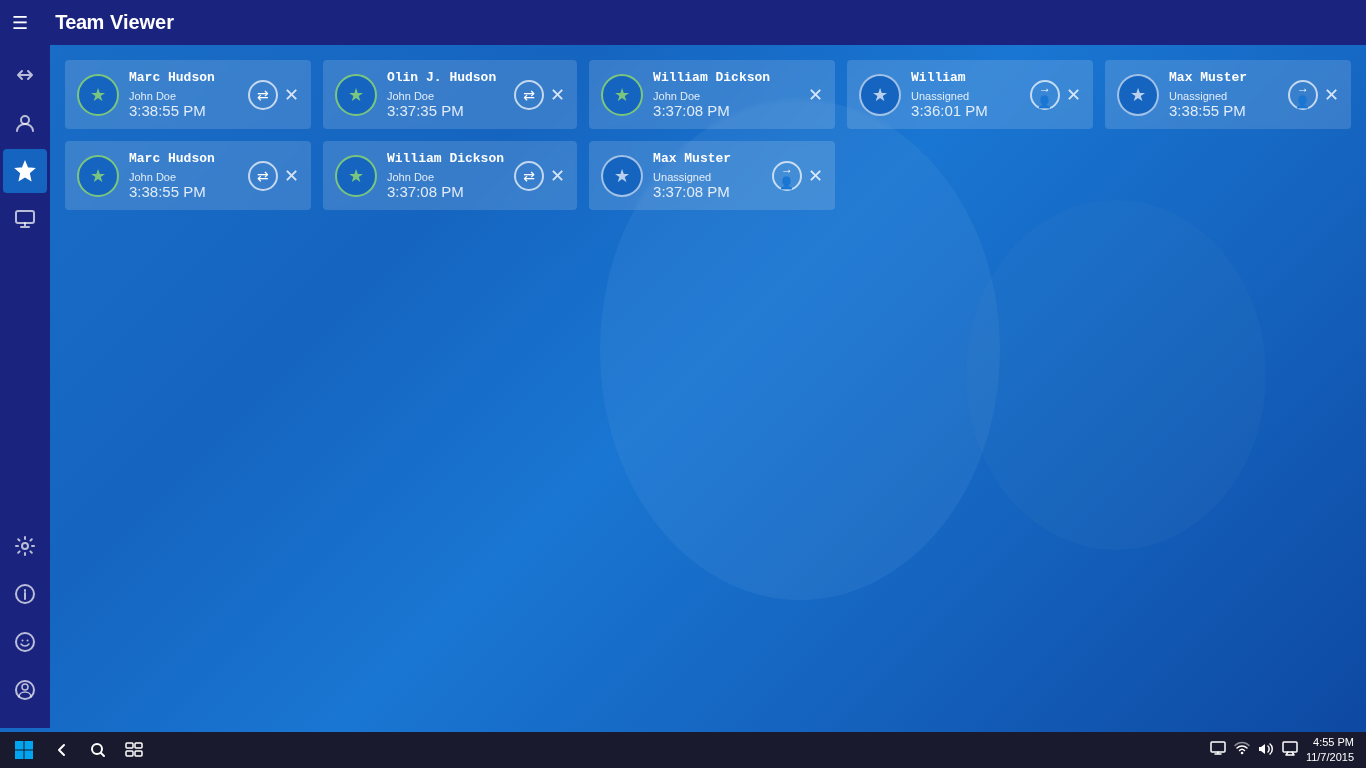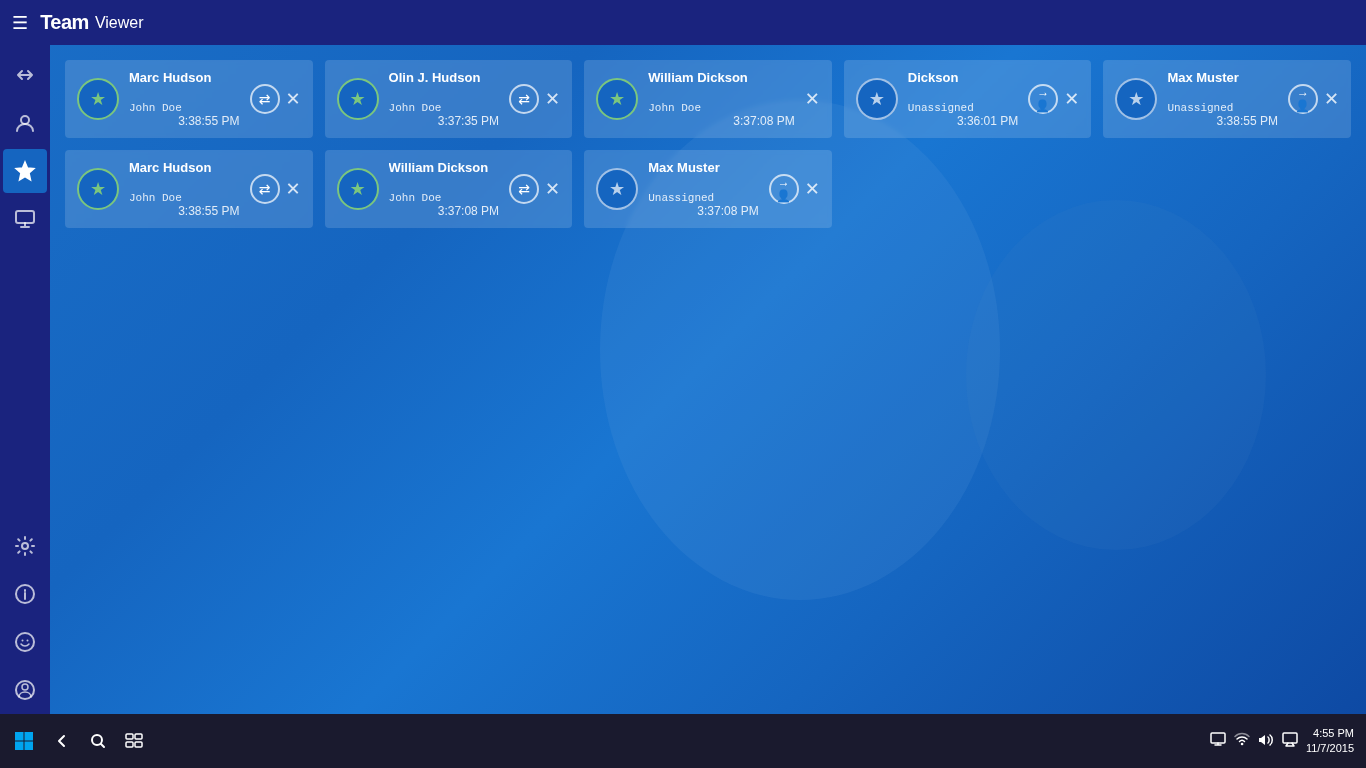--- a/index.html
+++ b/index.html
@@ -41,25 +41,26 @@
     .title-bar-logo {
       display: flex;
       align-items: center;
       gap: 6px;
     }
     .title-bar-logo .team {
       color: white;
       font-size: 20px;
       font-weight: 700;
       letter-spacing: -0.5px;
+      margin-left: 15px;
     }
     .title-bar-logo .viewer {
       color: white;
-      font-size: 16px;
-      font-weight: 400;
+      font-size: 20px;
+      font-weight: 700;
     }
     .hamburger {
       color: white;
       font-size: 18px;
       margin-right: 12px;
       cursor: pointer;
     }
 
     
     .sidebar {
@@ -158,31 +159,30 @@
       flex: 1;
       min-width: 0;
     }
     .session-name {
       color: white;
       font-size: 13px;
       font-weight: 600;
       white-space: nowrap;
       overflow: hidden;
       text-overflow: ellipsis;
+      font-family: Liberation Mono, monospace;
     }
     .session-user {
       color: rgba(255,255,255,0.85);
       font-size: 11px;
-      margin-top: 17px;
-      font-family: Liberation Mono, monospace;
+      margin-top: 5px;
     }
     .session-time {
       color: rgba(255,255,255,0.85);
-      font-size: 12px;
-      text-align: right;
+      font-size: 15px;
     }
 
     .session-actions {
       display: flex;
       align-items: center;
       gap: 6px;
       flex-shrink: 0;
     }
     .btn-action {
       width: 30px;
@@ -204,21 +204,21 @@
       font-size: 18px;
       cursor: pointer;
       font-weight: 300;
       line-height: 1;
     }
 
     
     .taskbar {
       position: absolute;
       bottom: 0; left: 0; right: 0;
-      height: 54px;
+      height: 36px;
       background: #1a1a2e;
       display: flex;
       align-items: center;
       z-index: 20;
       padding: 0 4px;
     }
     .taskbar-start {
       width: 40px;
       height: 40px;
       display: flex;
@@ -374,21 +374,21 @@
       <div class="session-actions">
         <button class="btn-close">✕</button>
       </div>
     </div>
 
     <div class="session-card">
       <div class="session-avatar unassigned">
         <span class="star">★</span>
       </div>
       <div class="session-info">
-        <div class="session-name">Dickson</div>
+        <div class="session-name">William</div>
         <div class="session-user">Unassigned</div>
         <div class="session-time">3:36:01 PM</div>
       </div>
       <div class="session-actions">
         <button class="btn-action" style="font-size:12px;">→👤</button>
         <button class="btn-close">✕</button>
       </div>
     </div>
 
     <div class="session-card">

